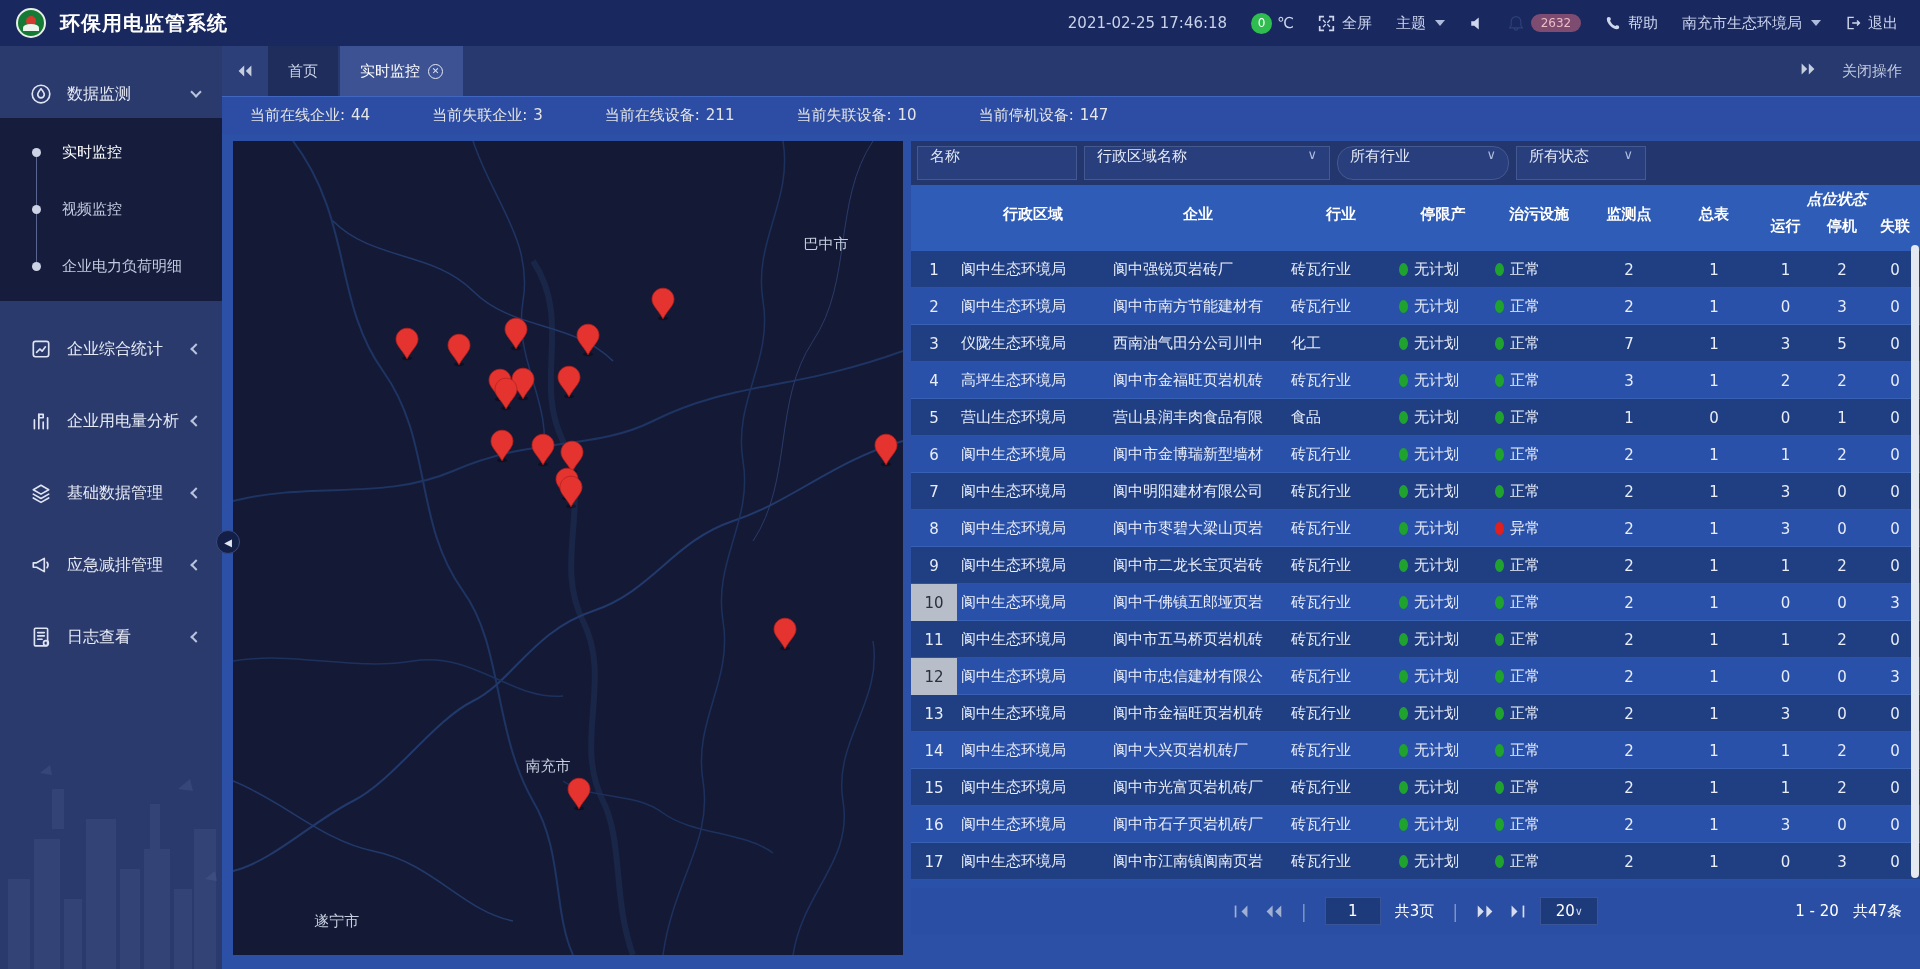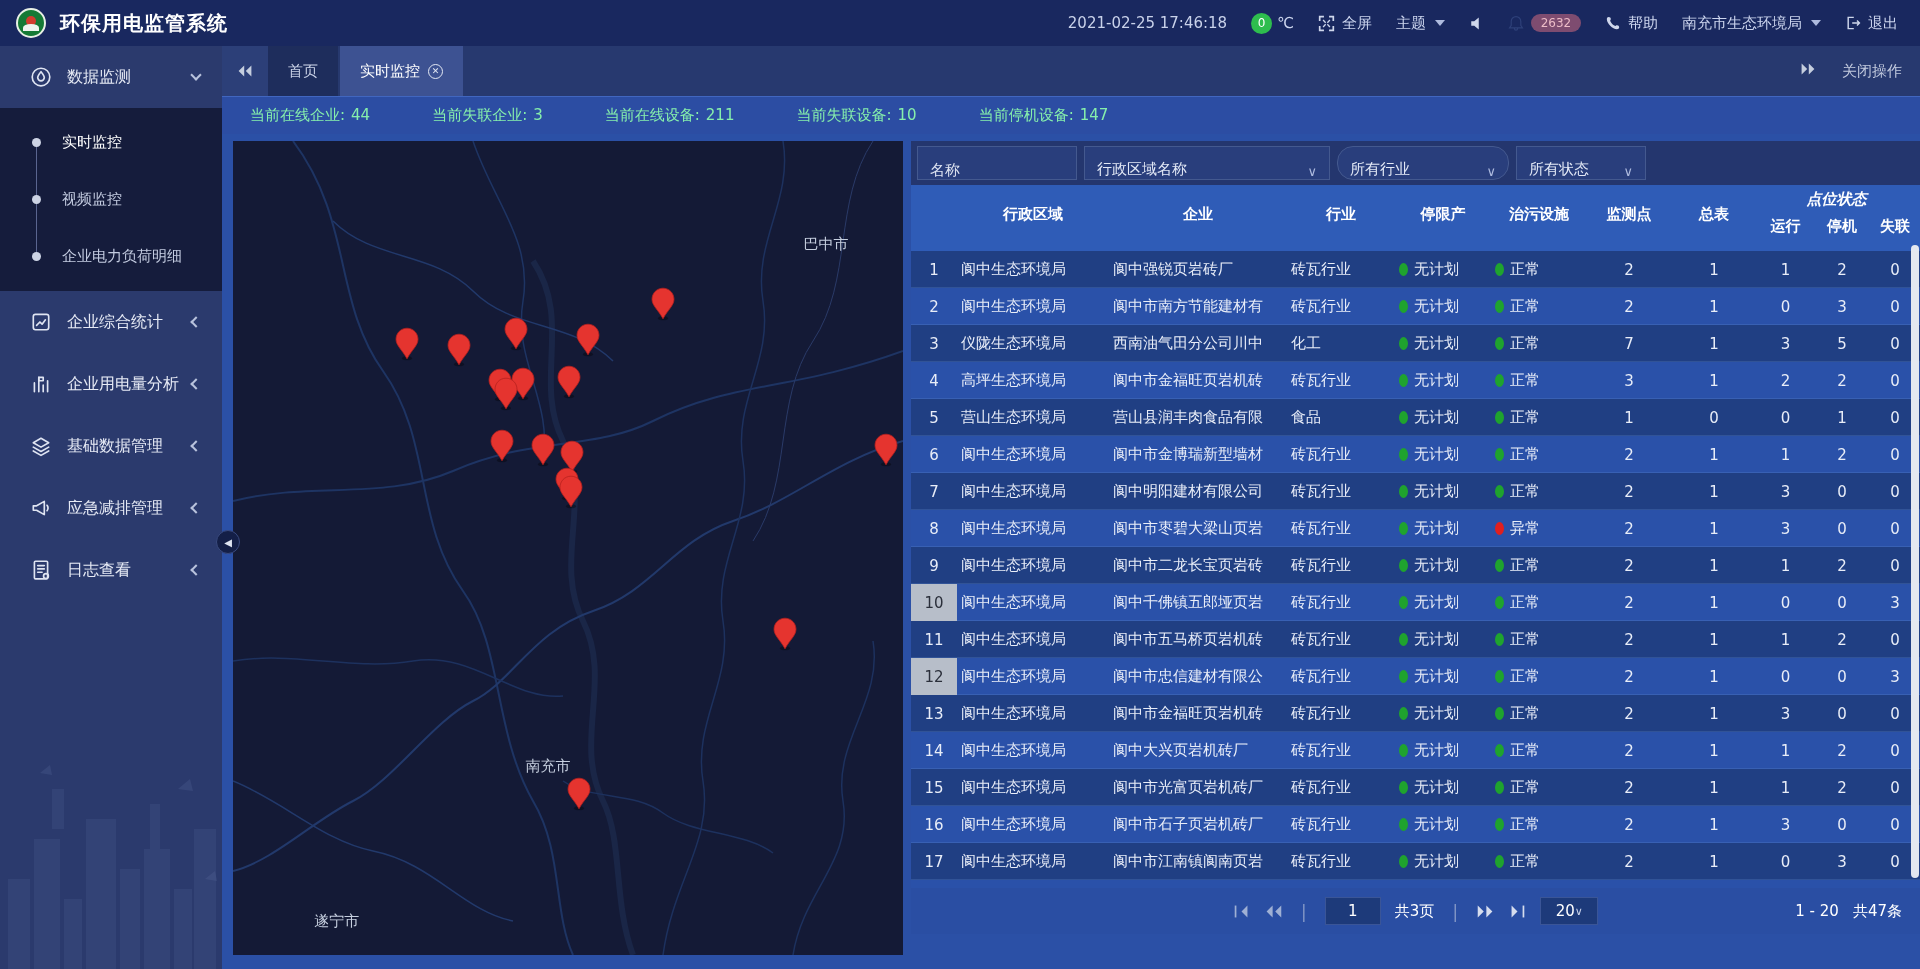--- a/index.html
+++ b/index.html
@@ -16,21 +16,21 @@
   .datetime { font-size:15px; color:#c9d2ea; }
   .temp { display:flex; align-items:center; gap:5px; }
   .temp-badge { width:21px; height:21px; border-radius:50%; background:#2ebd4e; color:#fff; font-size:12px; display:flex; align-items:center; justify-content:center; }
   .hbtn { display:flex; align-items:center; gap:7px; cursor:pointer; color:#ccd5ee; }
   .hbtn svg { display:block; }
   .caret { width:0; height:0; border-left:5px solid transparent; border-right:5px solid transparent; border-top:6px solid #aebbdf; display:inline-block; margin-left:2px; }
   .bell-badge { min-width:50px; height:18px; border-radius:9px; background:rgba(210,106,126,.55); color:#edbcc7; font-size:12px; display:flex; align-items:center; justify-content:center; padding:0 7px; }
 
   
   .sidebar { position:absolute; top:46px; left:0; width:222px; height:923px; background:#2b3a6d; z-index:20; overflow:hidden; }
-  .side-group { height:62px; display:flex; align-items:center; padding:0 22px 0 30px; cursor:pointer; color:#e6eaf5; font-size:16px; position:relative; }
+  .side-group { height:48px; display:flex; align-items:center; padding:0 22px 0 30px; cursor:pointer; color:#e6eaf5; font-size:16px; position:relative;margin-top:24px; }
   .side-group .g-icon { width:22px; height:22px; margin-right:15px; flex:none; }
   .side-group .g-icon svg { display:block; }
   .chev { width:8px; height:8px; border-right:2px solid #b9c3dd; border-bottom:2px solid #b9c3dd; margin-left:auto; flex:none; }
   .chev.down { transform:rotate(45deg); margin-top:-4px; }
   .chev.left { transform:rotate(135deg); }
   .submenu { background:#151c3c; position:relative; padding:6px 0; }
   .submenu .rail { position:absolute; left:36px; top:30px; bottom:30px; width:1px; background:#5a6590; }
   .sub-item { height:57px; display:flex; align-items:center; padding-left:62px; position:relative; color:#c3cbe0; cursor:pointer; font-size:15px; }
   .sub-item .bullet { position:absolute; left:32px; width:9px; height:9px; border-radius:50%; background:#ccd3e4; }
   .sub-item.active { color:#ffffff; }
@@ -40,36 +40,36 @@
   .tabbar { position:absolute; top:46px; left:222px; width:1698px; height:50px; background:#27396f; display:flex; align-items:center; z-index:10; padding:0 18px 0 0; }
   .tab-nav { width:46px; height:50px; display:flex; align-items:center; justify-content:center; cursor:pointer; background:#2c3f78; flex:none; }
   .tabs { display:flex; align-items:flex-end; height:50px; flex:1; }
   .tab { height:50px; display:flex; align-items:center; padding:0 20px; background:#1e2d5c; color:#c9d1e6; margin-right:2px; cursor:pointer; font-size:15px; gap:8px; }
   .tab.active { background:#3d5292; color:#fff; }
   .tab-close { width:15px; height:15px; border-radius:50%; border:1px solid #e3e8f4; color:#e3e8f4; font-size:9px; line-height:13px; text-align:center; display:inline-block; }
   .tabbar-right { display:flex; align-items:center; gap:26px; color:#c2cade; cursor:pointer; }
 
   
   .statsbar { position:absolute; top:96px; left:222px; width:1698px; height:38px; background:#2c4da3; border-top:1px solid #4166bf; display:flex; align-items:center; gap:62px; padding-left:28px; z-index:10; }
-  .stat { display:flex; gap:6px; font-size:15px; color:#86efac; }
+  .stat { display:flex; gap:6px; font-size:15px; color:#e5e5e5; }
 
   
   .content { position:absolute; top:134px; left:222px; width:1698px; height:835px; background:#2b50a6; }
 
   
   .map { position:absolute; left:11px; top:7px; width:670px; height:814px; background:#141a36; overflow:hidden; }
   .map svg.roads { position:absolute; left:0; top:0; }
   .map-city { position:absolute; color:#c6cfdf; font-size:15px; transform:translate(-50%,-50%); white-space:nowrap; }
   .map-pin { position:absolute; width:26px; height:34px; transform:translate(-50%,-92%); }
   .collapse-btn { position:absolute; left:-6px; top:396px; width:24px; height:24px; border-radius:50%; background:#141f47; border:1px solid #3a4a7e; color:#dfe5f2; display:flex; align-items:center; justify-content:center; font-size:10px; cursor:pointer; z-index:25; }
 
   
   .panel { position:absolute; left:689px; top:7px; width:1009px; height:786px; }
   .filterbar { height:44px; background:#24366e; display:flex; align-items:center; gap:7px; padding-left:6px; }
-  .f-input, .f-select { height:34px; background:#293e7c; border:1px solid #44598f; color:#e3e9f6; font-size:15px; padding:0 12px; display:flex; align-items:flex-end; }
+  .f-input, .f-select { height:34px; background:#293e7c; border:1px solid #44598f; color:#e3e9f6; font-size:15px; padding:0 12px; display:flex; align-items:flex-start; }
   .f-input { width:160px; }
   .f-input input { background:transparent; border:none; outline:none; color:#e3e9f6; font-size:15px; width:100%; font-family:inherit; }
   .f-input input::placeholder { color:#dfe5f2; opacity:1; }
   .f-select { justify-content:space-between; cursor:pointer; }
   .f-select .v { color:#aebbdf; font-size:13px; margin-left:10px; }
   .f-region { width:246px; } .f-industry { width:172px;border-radius:16px; } .f-status { width:130px; }
 
   .grid { display:grid; grid-template-columns:46px 152px 178px 108px 96px 96px 84px 86px 57px 56px 50px; }
   .thead { background:#2f5cb7; height:66px; grid-template-rows:24px 34px; font-weight:600; font-size:15px; }
   .th { grid-row:1/3; align-self:center; text-align:center; }

